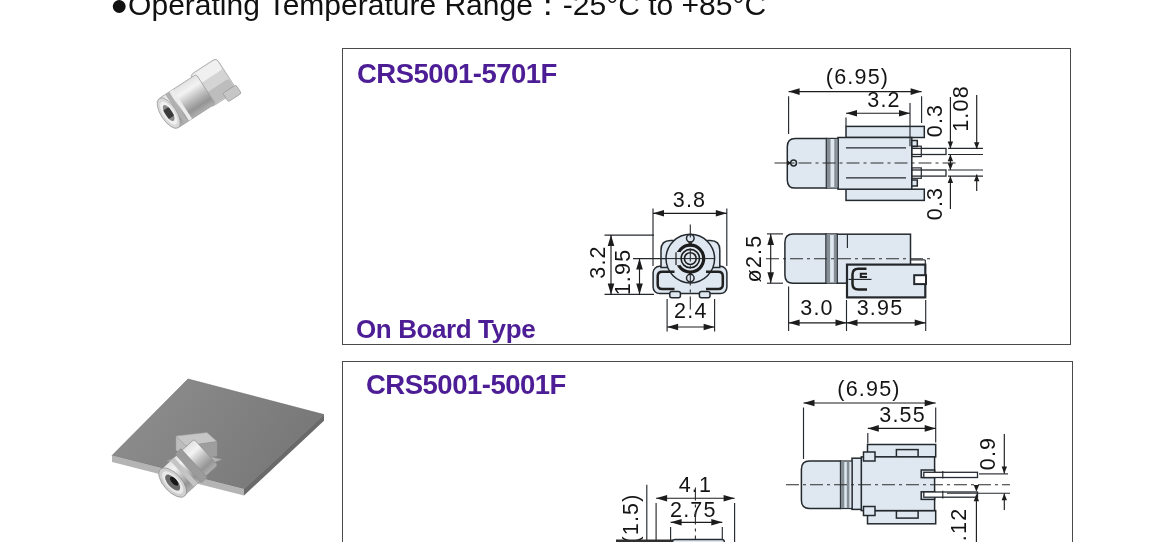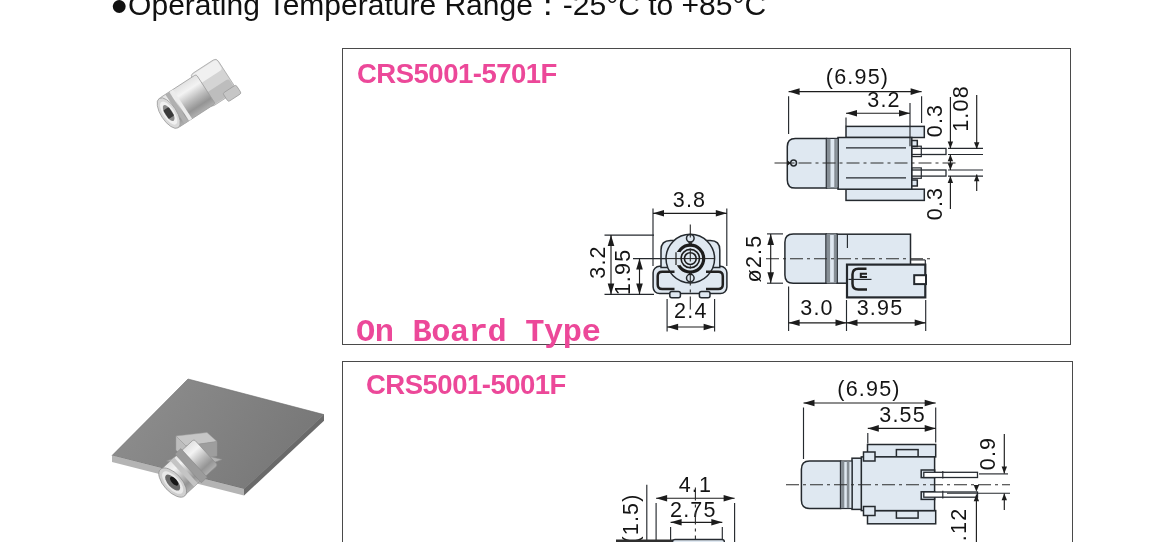--- a/index.html
+++ b/index.html
@@ -1,29 +1,29 @@
 <!DOCTYPE html>
 <html><head>
 <meta charset="utf-8">
 <style>
   html,body{margin:0;padding:0;background:#ffffff;}
   body{width:1150px;height:542px;overflow:hidden;position:relative;
        font-family:"Liberation Sans",sans-serif;}
   .box{position:absolute;border:1px solid #4a4a4a;background:#fff;}
-  .t1{position:absolute;font-weight:bold;font-size:27.5px;color:#ec4899;letter-spacing:-0.5px;}
+  .t1{position:absolute;font-weight:bold;font-size:27.5px;color:#4c1d95;letter-spacing:-0.5px;}
   #topline{position:absolute;left:110px;top:-15px;font-size:30px;color:#111;white-space:nowrap;}
   svg{position:absolute;left:0;top:0;}
 </style>
 </head>
 <body>
 <div id="topline">●Operating Temperature Range：-25°C to +85°C</div>
 <div class="box" style="left:342px;top:48px;width:727px;height:295px;"></div>
 <div class="box" style="left:342px;top:361px;width:729px;height:240px;"></div>
 <div class="t1" style="left:357px;top:57.5px;">CRS5001-5701F</div>
-<div class="t1" style="left:356px;top:313.9px;font-size:32px;letter-spacing:-0.4px;font-family:Liberation Mono, monospace;">On Board Type</div>
+<div class="t1" style="left:356px;top:313.9px;font-size:26px;letter-spacing:-0.4px;">On Board Type</div>
 <div class="t1" style="left:366px;top:368.7px;">CRS5001-5001F</div>
 <svg width="1150" height="542" viewBox="0 0 1150 542">
 <style>
  .body{fill:#dfe8f1;stroke:#24292e;stroke-width:1.5;}
  .ln{stroke:#25292e;stroke-width:1.15;fill:none;}
  .dim{stroke:#1c1c1c;stroke-width:1.15;fill:none;}
  .cl{stroke:#2c2c2c;stroke-width:1.1;fill:none;stroke-dasharray:13 4 3 4;}
  .d{font-family:"Liberation Sans",sans-serif;font-size:21.5px;fill:#141414;letter-spacing:1.2px;}
 </style>
 <defs>

